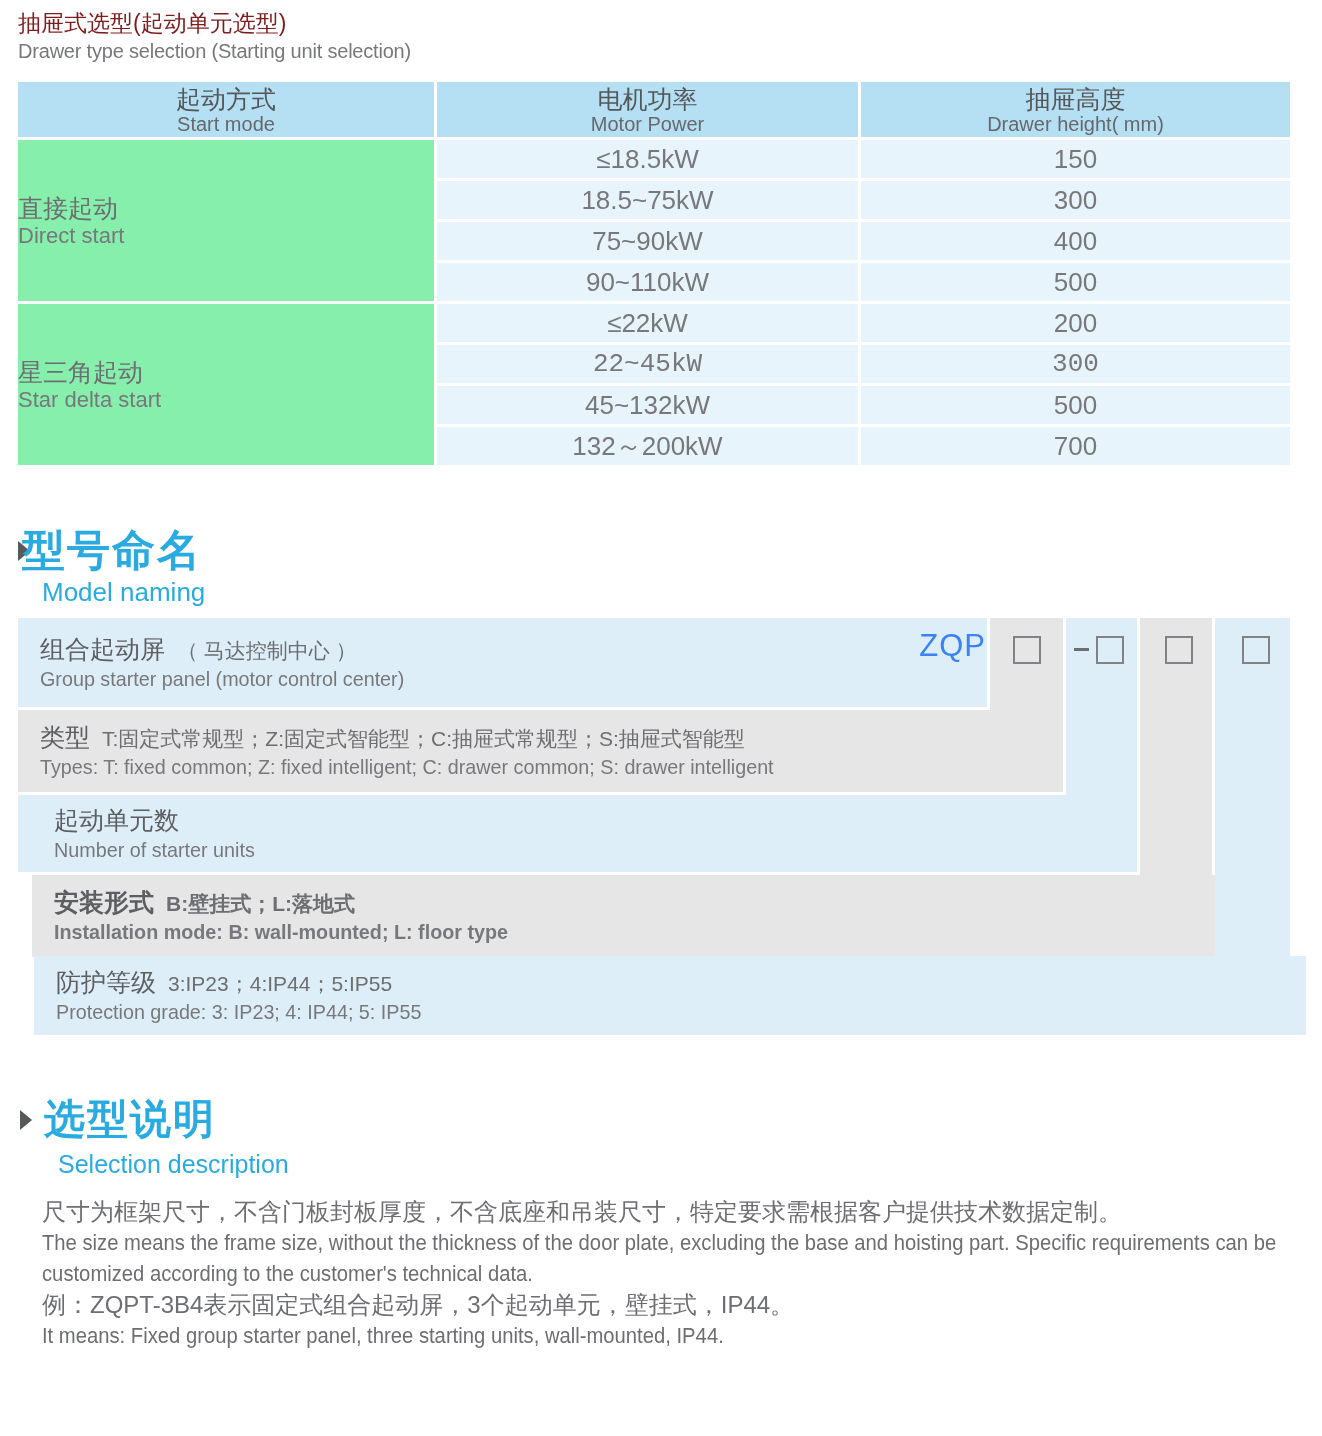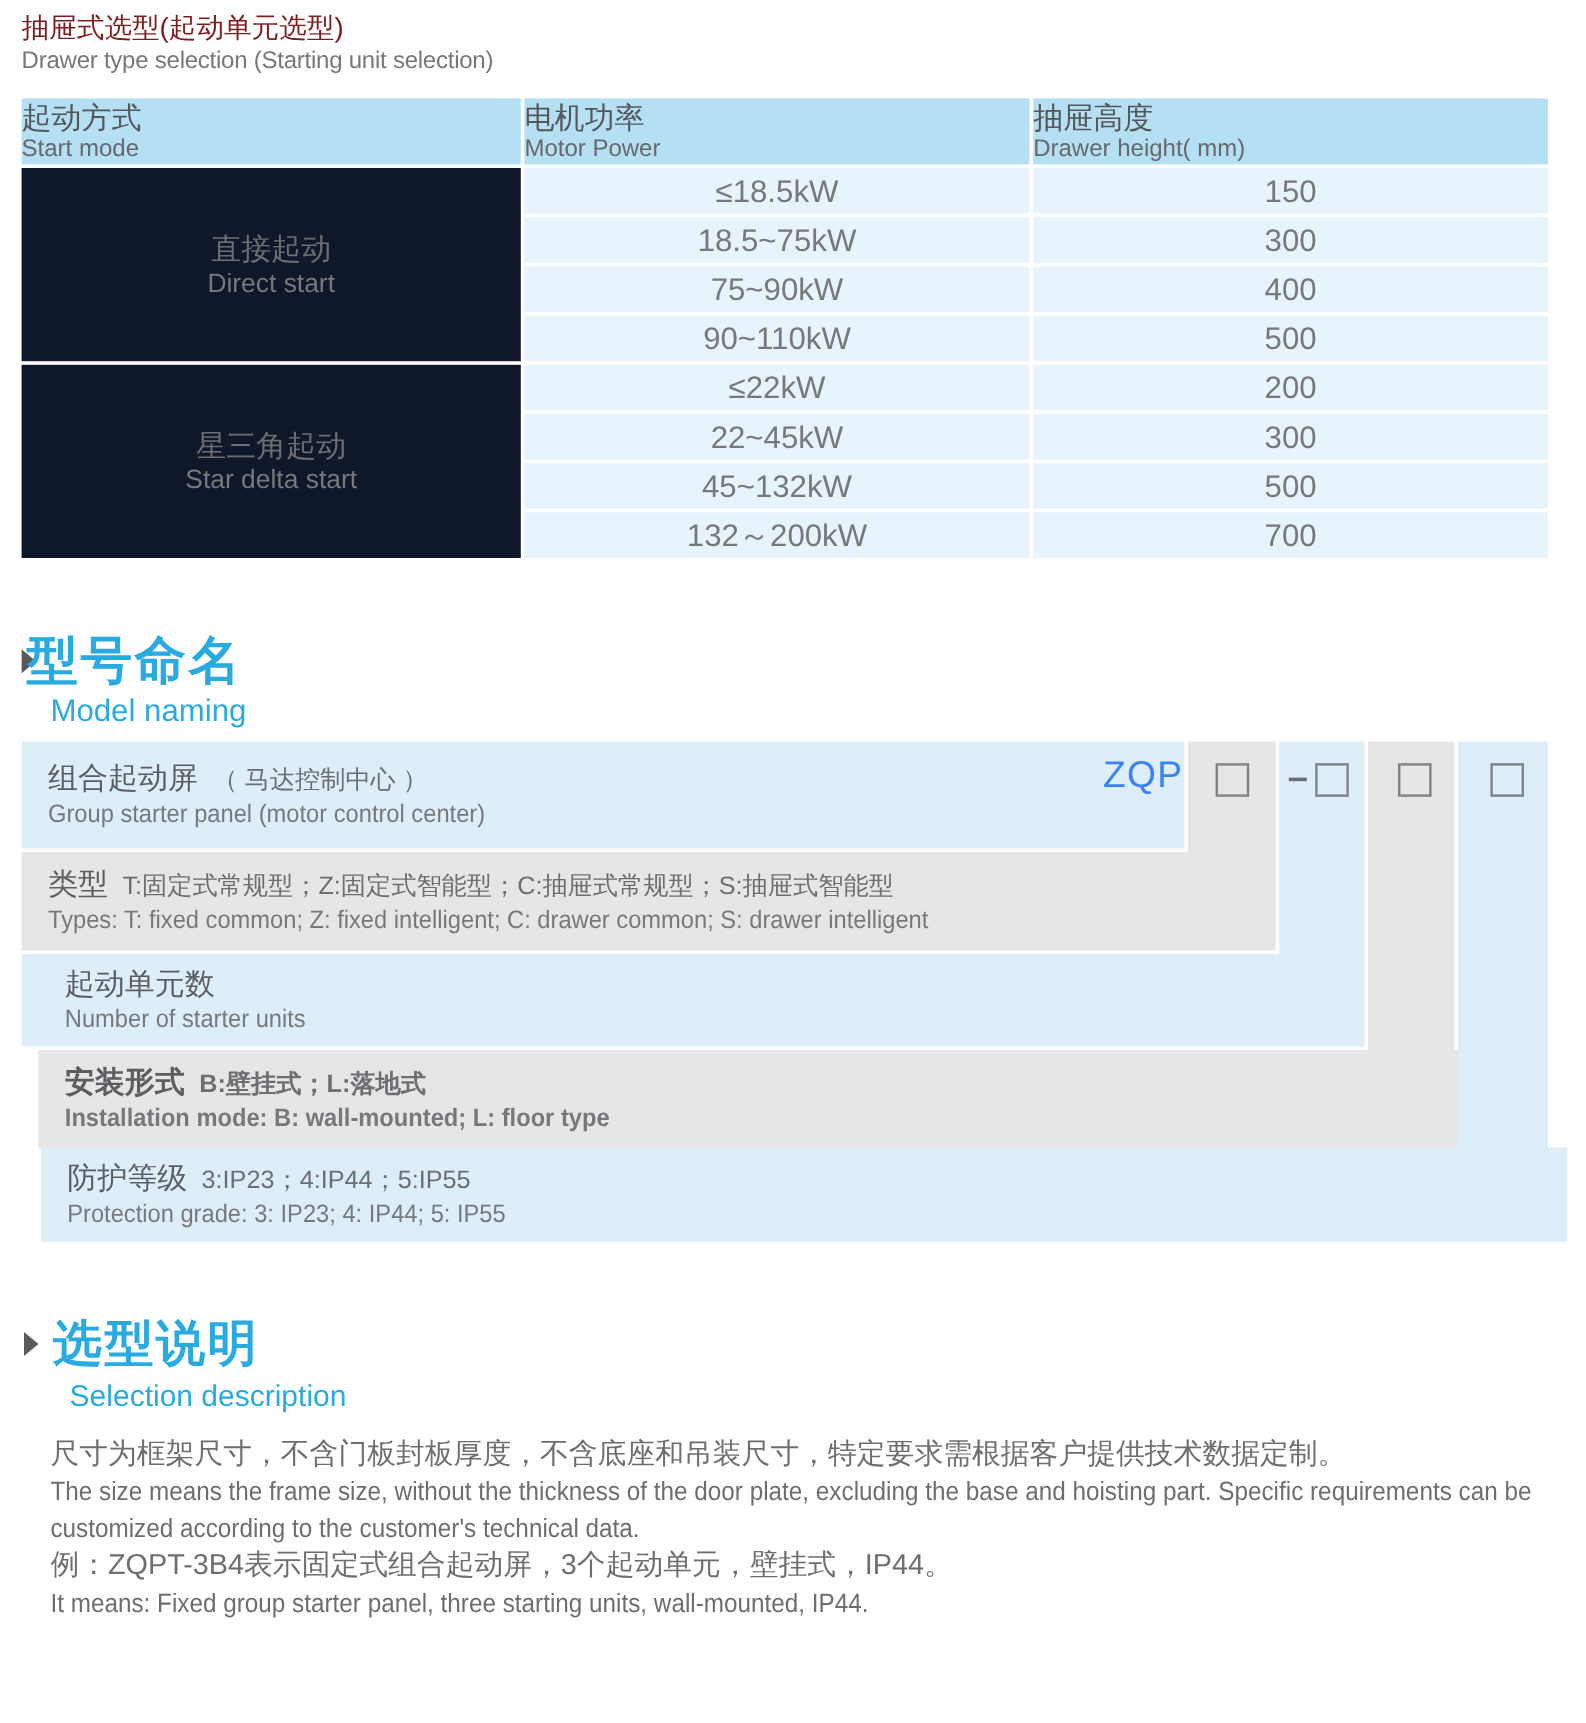--- a/index.html
+++ b/index.html
@@ -12,31 +12,31 @@
   
   .pt-zh{left:18px;top:8px;font-size:23px;color:#7f1d1d;}
   .pt-en{left:18px;top:40px;font-size:20px;color:#77787b;letter-spacing:-0.2px;}
 
   
   .sel-table{
     position:absolute;left:18px;top:82px;width:1272px;
     display:grid;grid-template-columns:416px 421px 1fr;
     grid-template-rows:55px repeat(8,38px);gap:3px;background:#ffffff;
   }
-  .hcell{background:#b5e0f3;display:flex;flex-direction:column;justify-content:center;}
+  .hcell{background:#b5e0f3;display:flex;flex-direction:column;align-items:center;justify-content:center;}
   .hzh{font-size:25px;color:#54565a;line-height:28px;}
   .hen{font-size:20px;color:#66686c;line-height:22px;}
-  .gcell{background:#0f172a;grid-column:1;display:flex;flex-direction:column;align-items:center;justify-content:center;}
+  .gcell{background:#86efac;grid-column:1;display:flex;flex-direction:column;align-items:flex-start;justify-content:center;}
   .g1{grid-row:2/6;} .g2{grid-row:6/10;}
   .gzh{font-size:25px;color:#6d6e71;line-height:30px;}
   .gen{font-size:22px;color:#77787b;line-height:26px;}
   .dcell{background:#e8f4fc;display:flex;align-items:center;justify-content:center;font-size:26px;color:#77787b;}
   .c2{grid-column:2;} .c3{grid-column:3;}
   .r2{grid-row:2;} .r3{grid-row:3;} .r4{grid-row:4;} .r5{grid-row:5;}
-  .r6{grid-row:6;} .r7{grid-row:7;} .r8{grid-row:8;} .r9{grid-row:9;}
+  .r6{grid-row:6;} .r7{grid-row:7;font-family:Liberation Mono, monospace;} .r8{grid-row:8;} .r9{grid-row:9;}
 
   
   .tri{width:0;height:0;border-left:12px solid #58595b;border-top:10px solid transparent;border-bottom:10px solid transparent;}
   .h1-tri{left:18px;top:541px;}
   .h1-zh{left:22px;top:522px;font-size:43px;font-weight:bold;color:#29abe2;letter-spacing:2px;}
   .h1-en{left:42px;top:577px;font-size:26px;color:#29abe2;}
   .h2-tri{left:20px;top:1110px;}
   .h2-zh{left:44px;top:1092px;font-size:41px;font-weight:bold;color:#29abe2;letter-spacing:2px;}
   .h2-en{left:58px;top:1150px;font-size:25px;color:#29abe2;}
 

